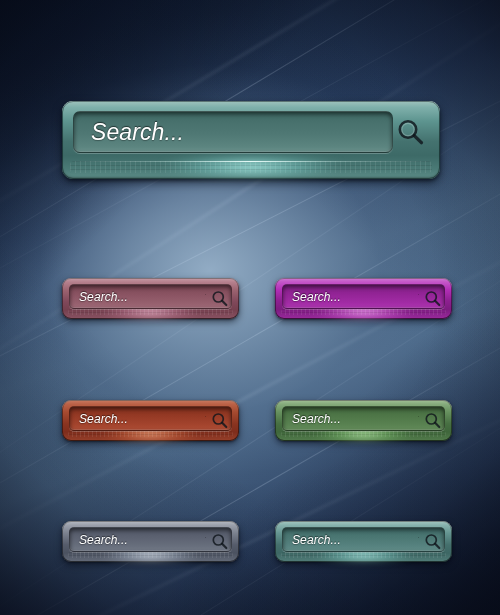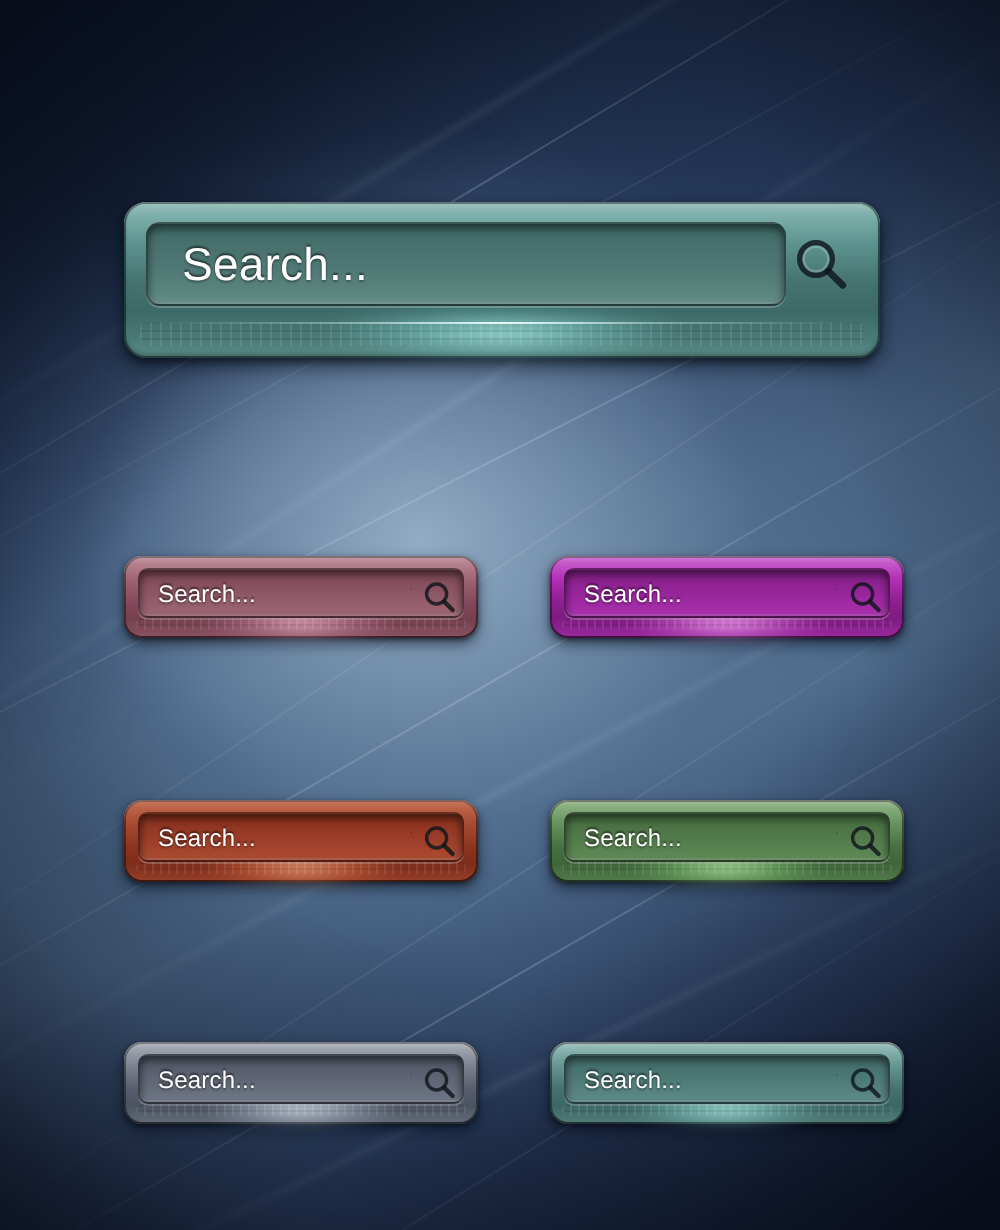--- a/index.html
+++ b/index.html
@@ -87,20 +87,21 @@
   .streak.faint { opacity: .26; }
 
   
   #stage { position: absolute; inset: 0; }
 
   .bar {
     position: absolute;
     border-radius: 9px;
     display: flex;
     align-items: center;
+    font-style: italic;
   }
 
   
   .frame {
     position: absolute;
     inset: 0;
     border-radius: 9px;
     box-shadow:
       0 3px 7px rgba(4,8,18,0.55),
       0 1px 2px rgba(4,8,18,0.45),

